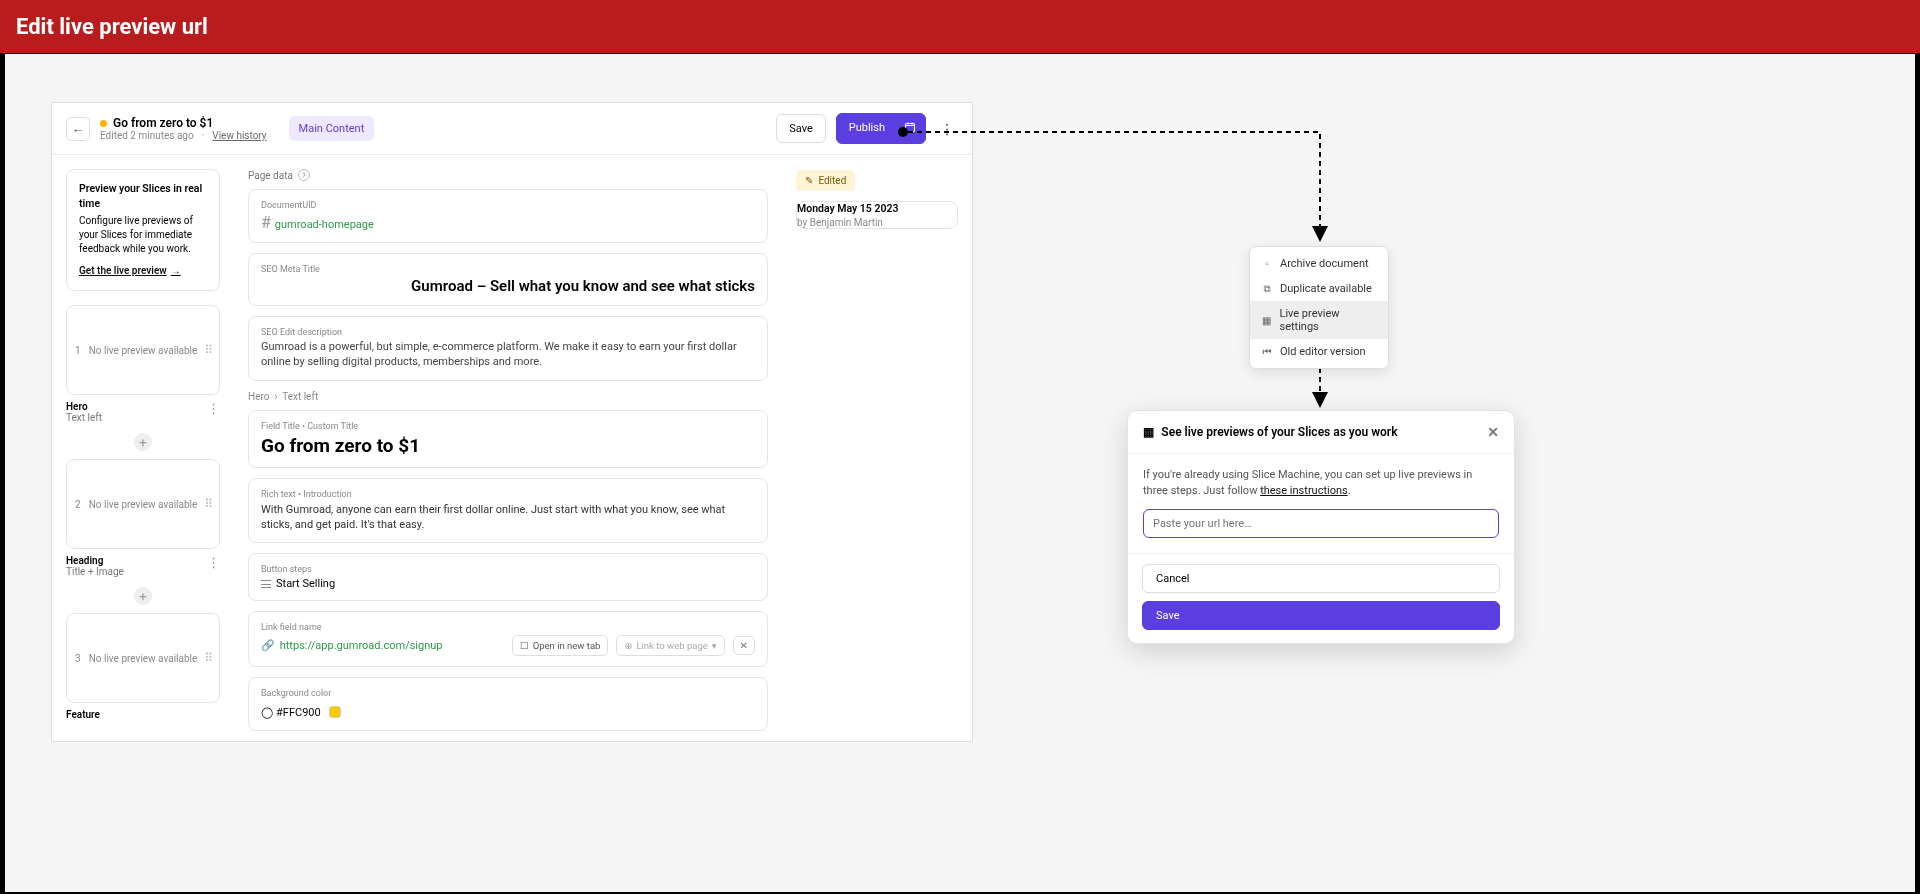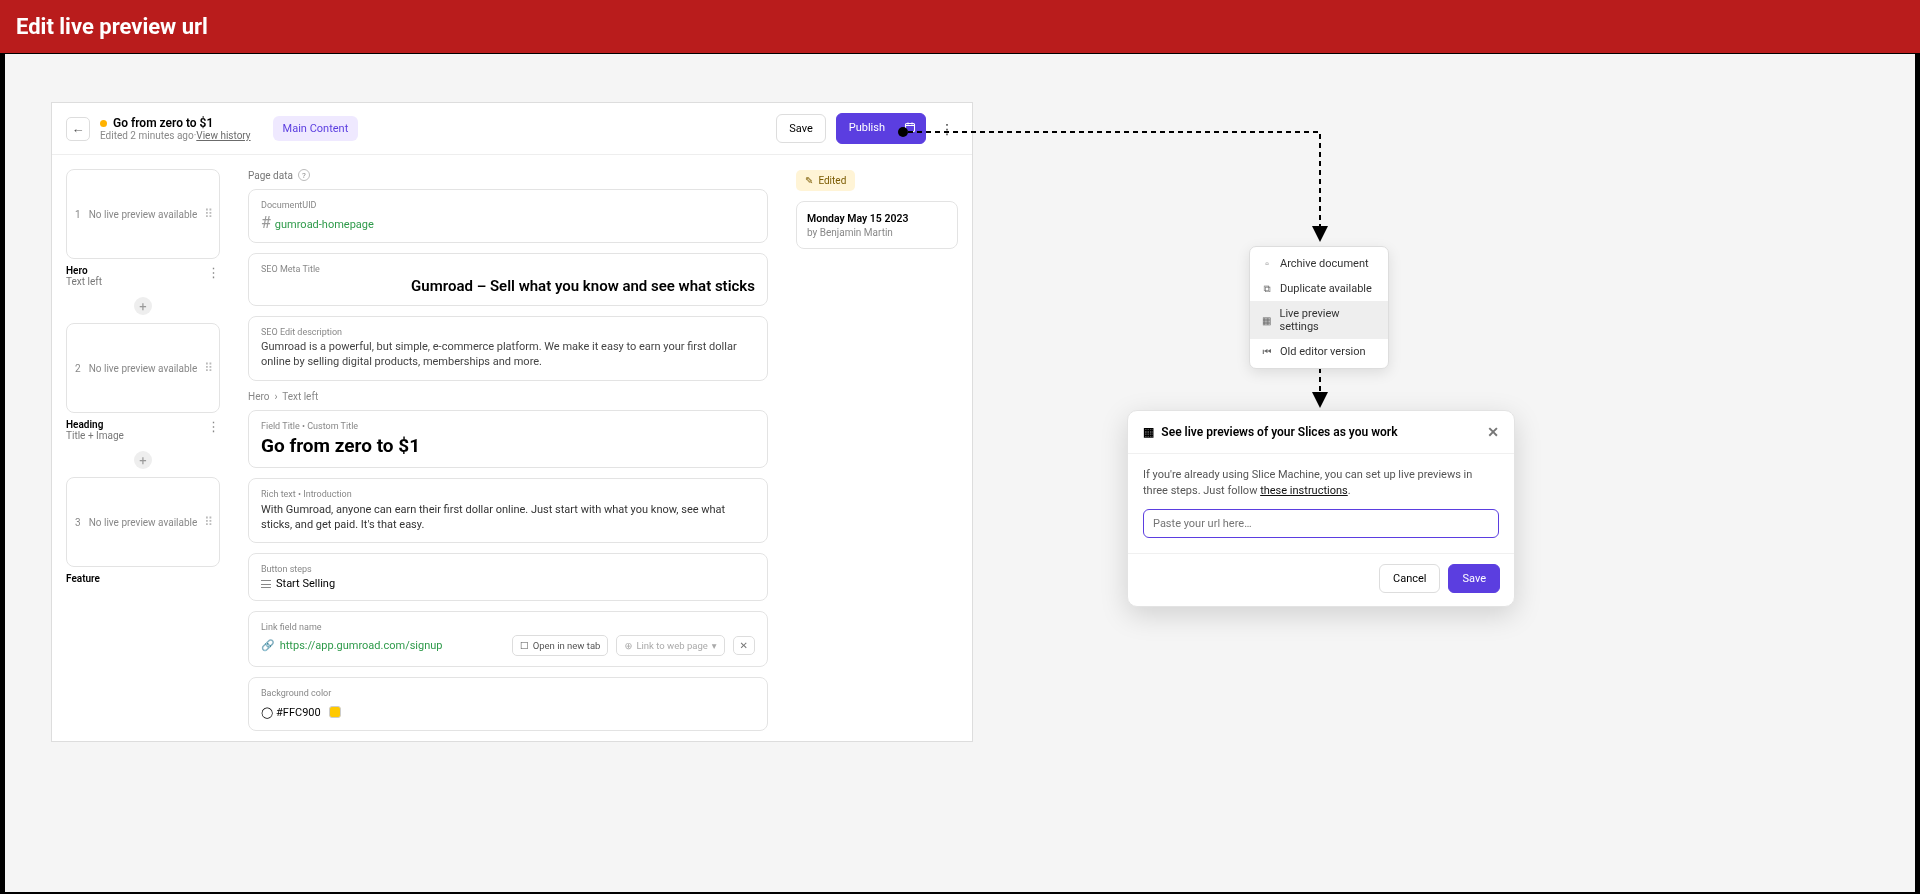--- a/index.html
+++ b/index.html
@@ -7,21 +7,21 @@
 .topbar { background:#b91c1c; color:#fff; padding:14px 16px; font-size:22px; font-weight:700; }
 .page-frame { background:#000; padding:0 2px 2px; }
 .page { background:#f5f5f5; border:1px solid #000; margin:0 2px; position:relative; height:840px; overflow:hidden; }
 
 .editor { position:absolute; left:46px; top:48px; width:922px; height:640px; border:1px solid #ddd; background:#fff; overflow:hidden; }
 .editor-header { display:flex; align-items:center; padding:10px 14px; border-bottom:1px solid #eee; gap:10px; }
 .back-btn { width:24px; height:24px; border:1px solid #ddd; border-radius:5px; display:flex; align-items:center; justify-content:center; font-size:13px; color:#555; }
 .doc-info { display:flex; flex-direction:column; }
 .doc-title-row { display:flex; align-items:center; gap:6px; font-size:12px; font-weight:600; }
 .dot-yellow { width:7px; height:7px; border-radius:50%; background:#ffb200; }
-.doc-sub { font-size:10px; color:#888; display:flex; gap:0; }
+.doc-sub { font-size:10px; color:#888; display:flex; gap:8px; }
 .doc-sub a { color:#6b6b6b; text-decoration:underline; }
 .tabbtn { background:#efe9ff; color:#5b3ee0; font-size:11px; padding:6px 10px; border-radius:6px; margin-left:12px; }
 .header-spacer { flex:1; }
 .btn { font-size:11px; padding:7px 12px; border-radius:6px; border:1px solid #ddd; background:#fff; }
 .btn.primary { background:#5b3ee0; color:#fff; border-color:#5b3ee0; }
 .btn.icon { background:#5b3ee0; border-color:#5b3ee0; color:#fff; padding:7px 9px; margin-left:-4px; border-top-left-radius:0; border-bottom-left-radius:0; }
 .pub-group { display:flex; }
 .pub-group .primary { border-top-right-radius:0; border-bottom-right-radius:0; }
 .kebab { padding:4px; font-size:14px; color:#444; cursor:pointer; }
 
@@ -56,41 +56,41 @@
 .hamb { display:inline-block; width:10px; height:8px; border-top:1.5px solid #888; border-bottom:1.5px solid #888; position:relative; }
 .hamb::before { content:""; position:absolute; top:3px; left:0; right:0; border-top:1.5px solid #888; }
 .link-row { display:flex; gap:8px; align-items:center; }
 .link-val { color:#2e9a4a; font-size:11px; flex:1; display:flex; align-items:center; gap:5px; }
 .link-chip { font-size:9.5px; border:1px solid #ddd; border-radius:5px; padding:4px 7px; display:flex; align-items:center; gap:4px; color:#555; }
 .link-chip.disabled { color:#aaa; }
 .link-x { border:1px solid #ddd; border-radius:5px; padding:3px 6px; font-size:10px; color:#777; }
 .swatch { width:12px; height:12px; border-radius:3px; display:inline-block; vertical-align:middle; margin-left:4px; border:1px solid #ccc; }
 .rightcol { width:190px; padding:14px; }
 .edited-badge { background:#fff4d6; font-size:10px; padding:5px 9px; border-radius:5px; display:inline-flex; align-items:center; gap:5px; color:#7a5a00; margin-bottom:10px; }
-.history-card { border:1px solid #e3e3e3; border-radius:8px; padding:10px; font-size:10px; }
+.history-card { border:1px solid #e3e3e3; border-radius:8px; font-size:10px; }
 .history-card .d { font-weight:600; margin-bottom:2px; font-size:10.5px; }
 .history-card .by { color:#888; }
 
 
 .menu { position:absolute; left:1244px; top:192px; width:140px; background:#fff; border:1px solid #ddd; border-radius:7px; padding:4px 0; font-size:11px; box-shadow:0 4px 14px rgba(0,0,0,.1); }
 .menu-item { padding:6px 11px; display:flex; align-items:center; gap:7px; color:#333; }
 .menu-item.hl { background:#eee; }
 .menu-ic { width:12px; height:12px; display:flex; align-items:center; justify-content:center; font-size:10px; color:#666; }
 
 
 svg.arrows { position:absolute; left:0; top:0; overflow:visible; pointer-events:none; }
 
 
 .modal { position:absolute; left:1122px; top:356px; width:388px; background:#fff; border:1px solid #e3e3e3; border-radius:10px; box-shadow:0 8px 28px rgba(0,0,0,.15); }
 .modal-head { display:flex; align-items:center; gap:7px; padding:13px 15px; font-size:12px; font-weight:600; border-bottom:1px solid #f0f0f0; }
 .modal-close { margin-left:auto; font-size:14px; color:#777; cursor:pointer; }
 .modal-body { padding:13px 15px 15px; font-size:11px; color:#555; line-height:1.45; }
 .modal-body a { color:#111; text-decoration:underline; }
 .url-input { width:100%; margin-top:10px; border:1.5px solid #5b3ee0; border-radius:6px; padding:7px 9px; font-size:11px; color:#999; }
-.modal-foot { display:flex; justify-content:flex-end; gap:8px; padding:10px 14px 13px; border-top:1px solid #f0f0f0; }
+.modal-foot { display:flex; justify-content:flex-end; gap:8px; padding:10px 14px 13px; border-top:1px solid #f0f0f0;flex-direction:column; }
 .mbtn { font-size:11px; padding:7px 13px; border-radius:6px; border:1px solid #ddd; background:#fff; }
 .mbtn.primary { background:#5b3ee0; color:#fff; border-color:#5b3ee0; }
 </style>
 </head>
 <body>
 
 <div class="topbar">Edit live preview url</div>
 
 <div class="page-frame">
     <div class="page">
@@ -120,20 +120,28 @@
                 <rect x="3" y="5" width="18" height="16" rx="2"></rect>
                 <path d="M3 9h18M8 3v4M16 3v4"></path>
               </svg>
         </div>
       </div>
       <div class="kebab">⋮</div>
     </div>
 
     <div class="editor-body">
       <div class="leftcol">
+        <div class="info-card">
+          <b>Preview your Slices in real time</b>
+          <span>Configure live previews of your Slices for immediate feedback while you work.</span>
+          <div class="info-link">
+            <span>Get the live preview</span>
+            <span>→</span>
+          </div>
+        </div>
 
         <div class="slice-box">
           <span class="slice-num">1</span>
           <span>No live preview available</span>
           <span class="slice-drag">⠿</span>
         </div>
         <div class="slice-label">
           <span class="t1">Hero</span>
           <span class="slice-row-kebab">⋮</span><br>
           <span class="t2">Text left</span>

